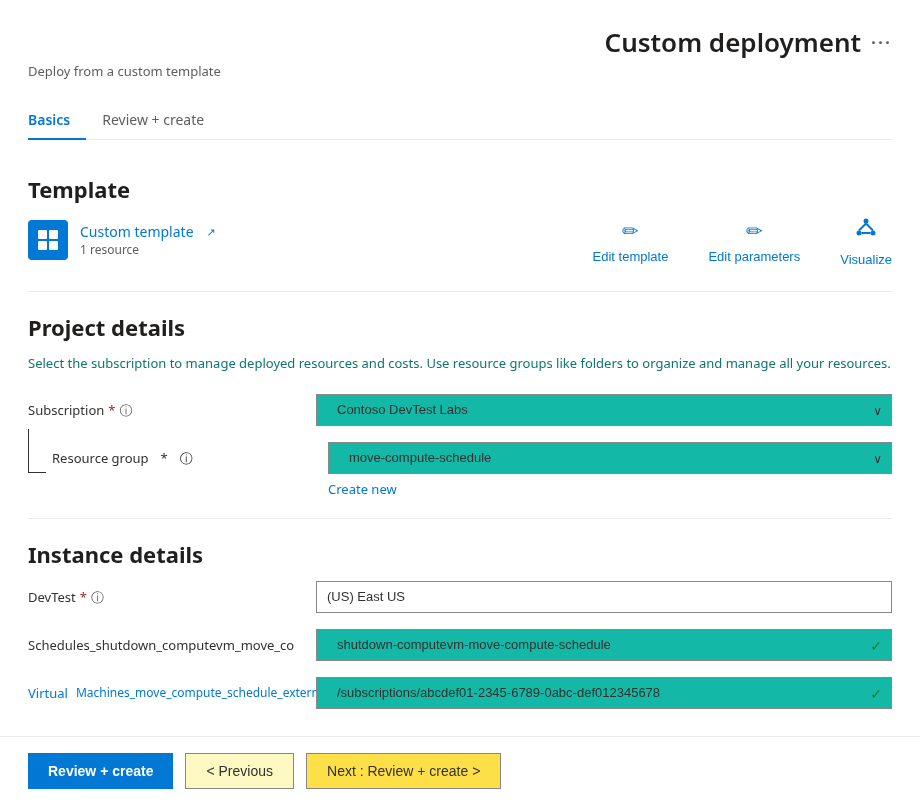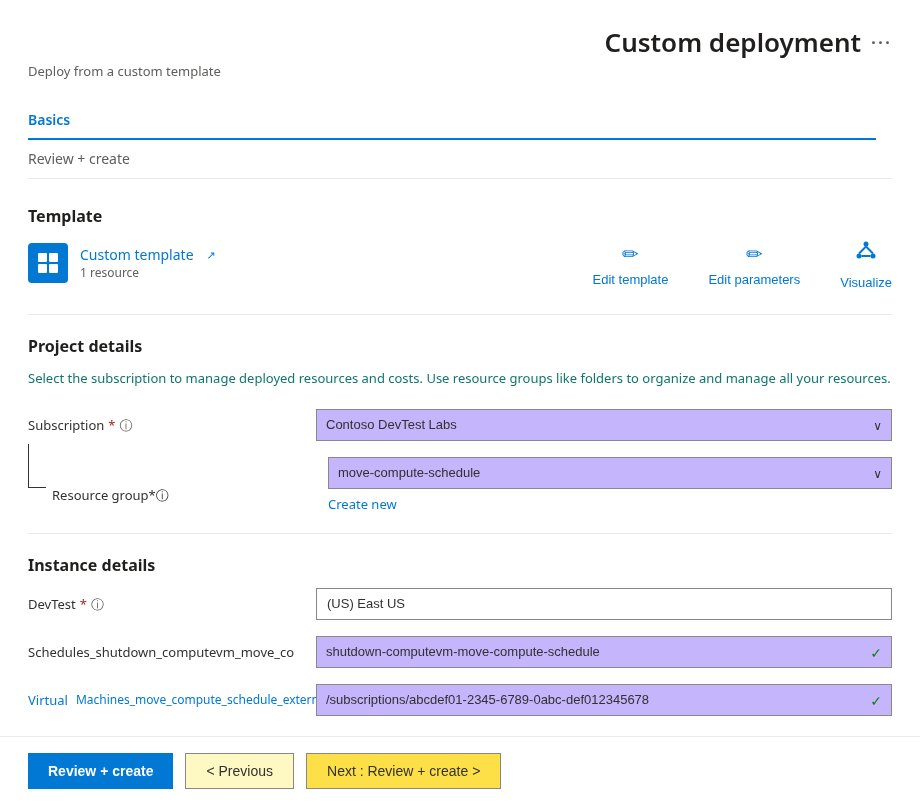--- a/index.html
+++ b/index.html
@@ -33,23 +33,22 @@
       letter-spacing: 2px;
     }
     .page-subtitle {
       font-size: 13px;
       color: #605e5c;
       margin-top: 2px;
     }
     .tabs-bar {
       display: flex;
       border-bottom: 1px solid #edebe9;
-      margin-bottom: 26px;
+      margin-bottom: 34px;
       gap: 0;
-      flex-direction: column;
     }
     .tab {
       padding: 10px 16px 10px 0;
       font-size: 14px;
       cursor: pointer;
       color: #605e5c;
       position: relative;
       margin-right: 16px;
     }
     .tab.active {
@@ -59,21 +58,21 @@
     .tab.active::after {
       content: '';
       position: absolute;
       bottom: -1px;
       left: 0;
       right: 0;
       height: 2px;
       background: #0078d4;
     }
     .section-title {
-      font-size: 16px;
+      font-size: 22px;
       font-weight: 700;
       color: #201f1e;
       margin-bottom: 12px;
     }
     .template-section {
       margin-bottom: 24px;
     }
     .template-card {
       display: flex;
       align-items: center;
@@ -186,30 +185,29 @@
       border-left: 1px solid #323130;
       border-bottom: 1px solid #323130;
       margin-right: 6px;
       margin-top: -20px;
     }
     .resource-group-label {
       font-size: 13px;
       color: #323130;
       display: flex;
       align-items: center;
-      gap: 0;
+      gap: 12px;
       padding-top: 0;
-      margin-top: 22px;
     }
     .dropdown {
       width: 100%;
-      padding: 6px 32px 6px 9px;
+      padding: 6px 32px 6px 20px;
       font-size: 13px;
       border: 1px solid #8a8886;
-      background: #c4b5fd;
+      background: #14b8a6;
       color: #323130;
       appearance: none;
       -webkit-appearance: none;
       cursor: pointer;
       position: relative;
       height: 32px;
     }
     .dropdown-wrapper {
       position: relative;
       width: 100%;

